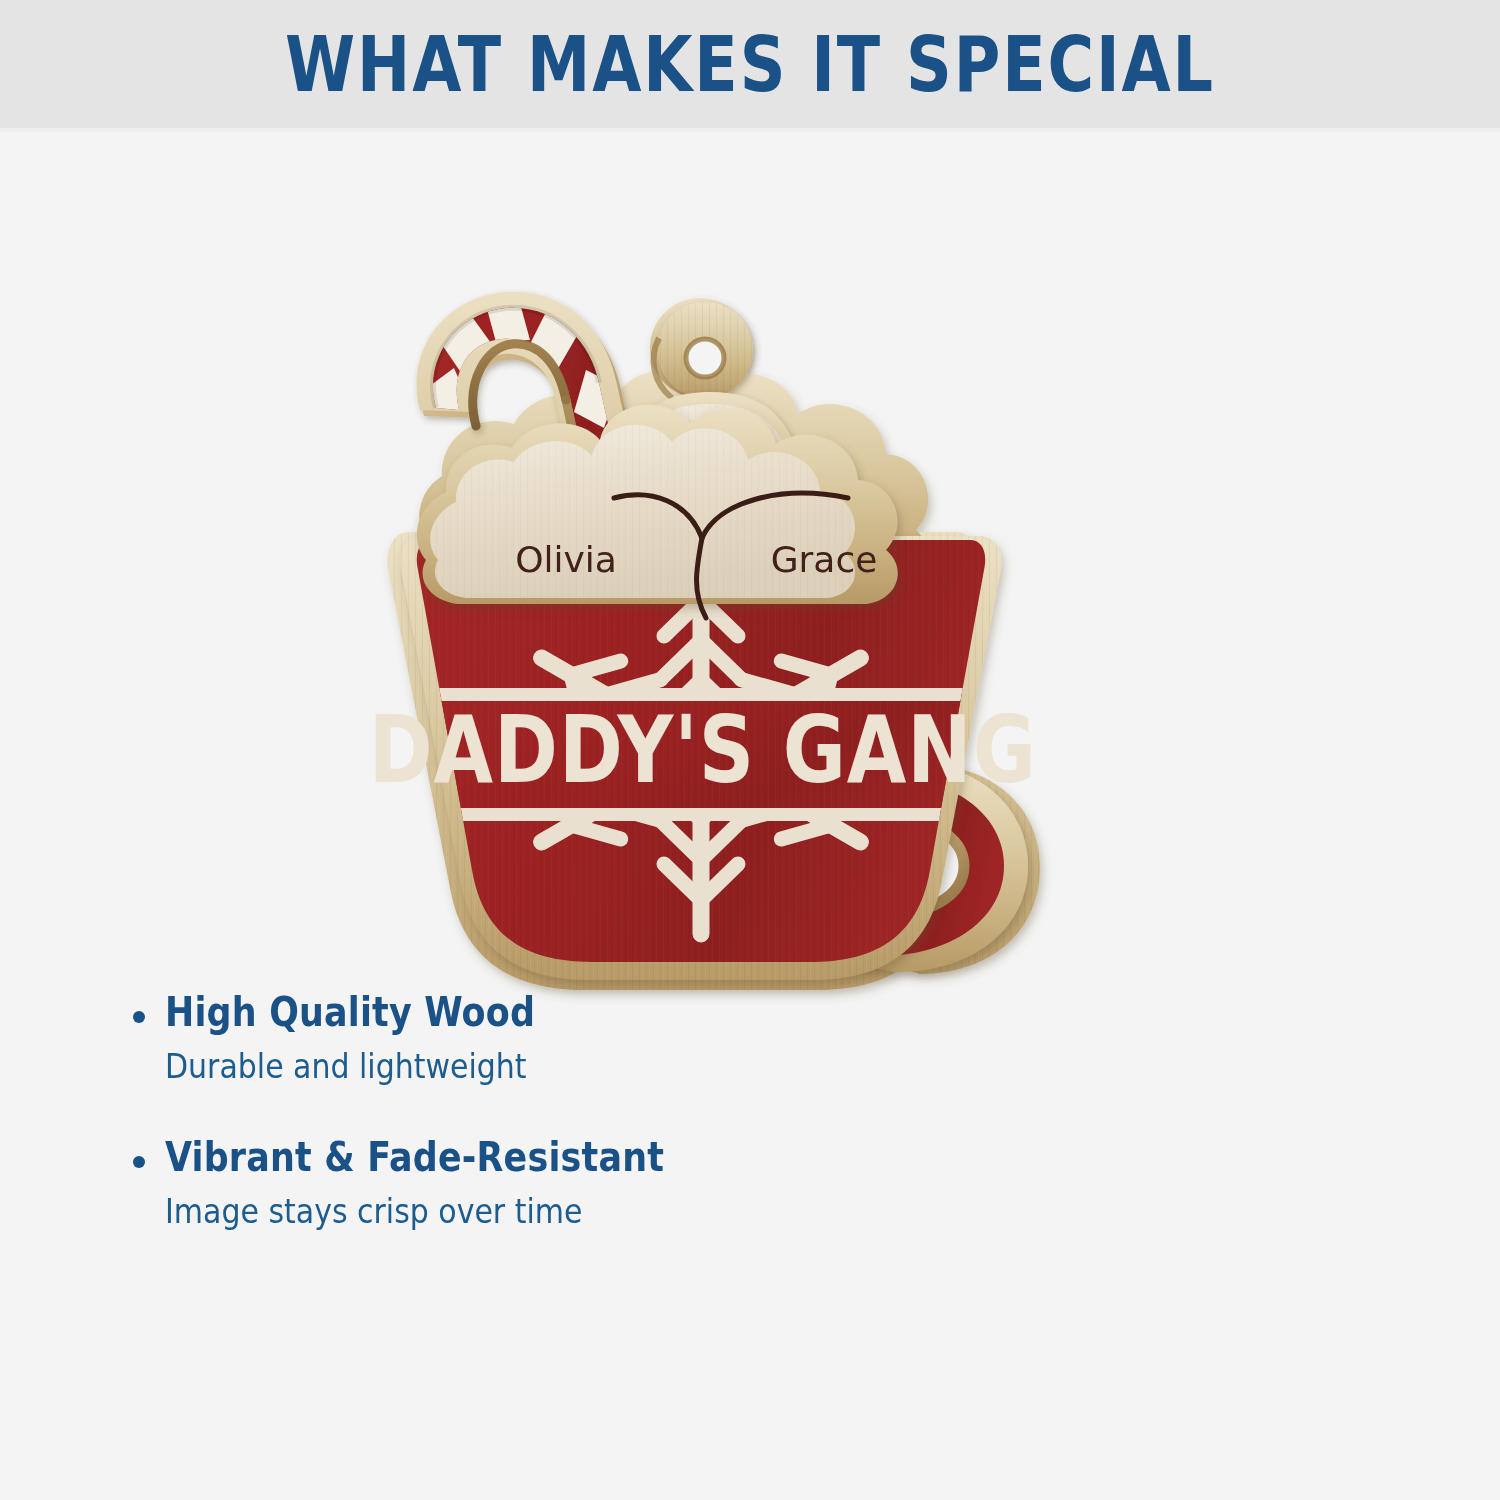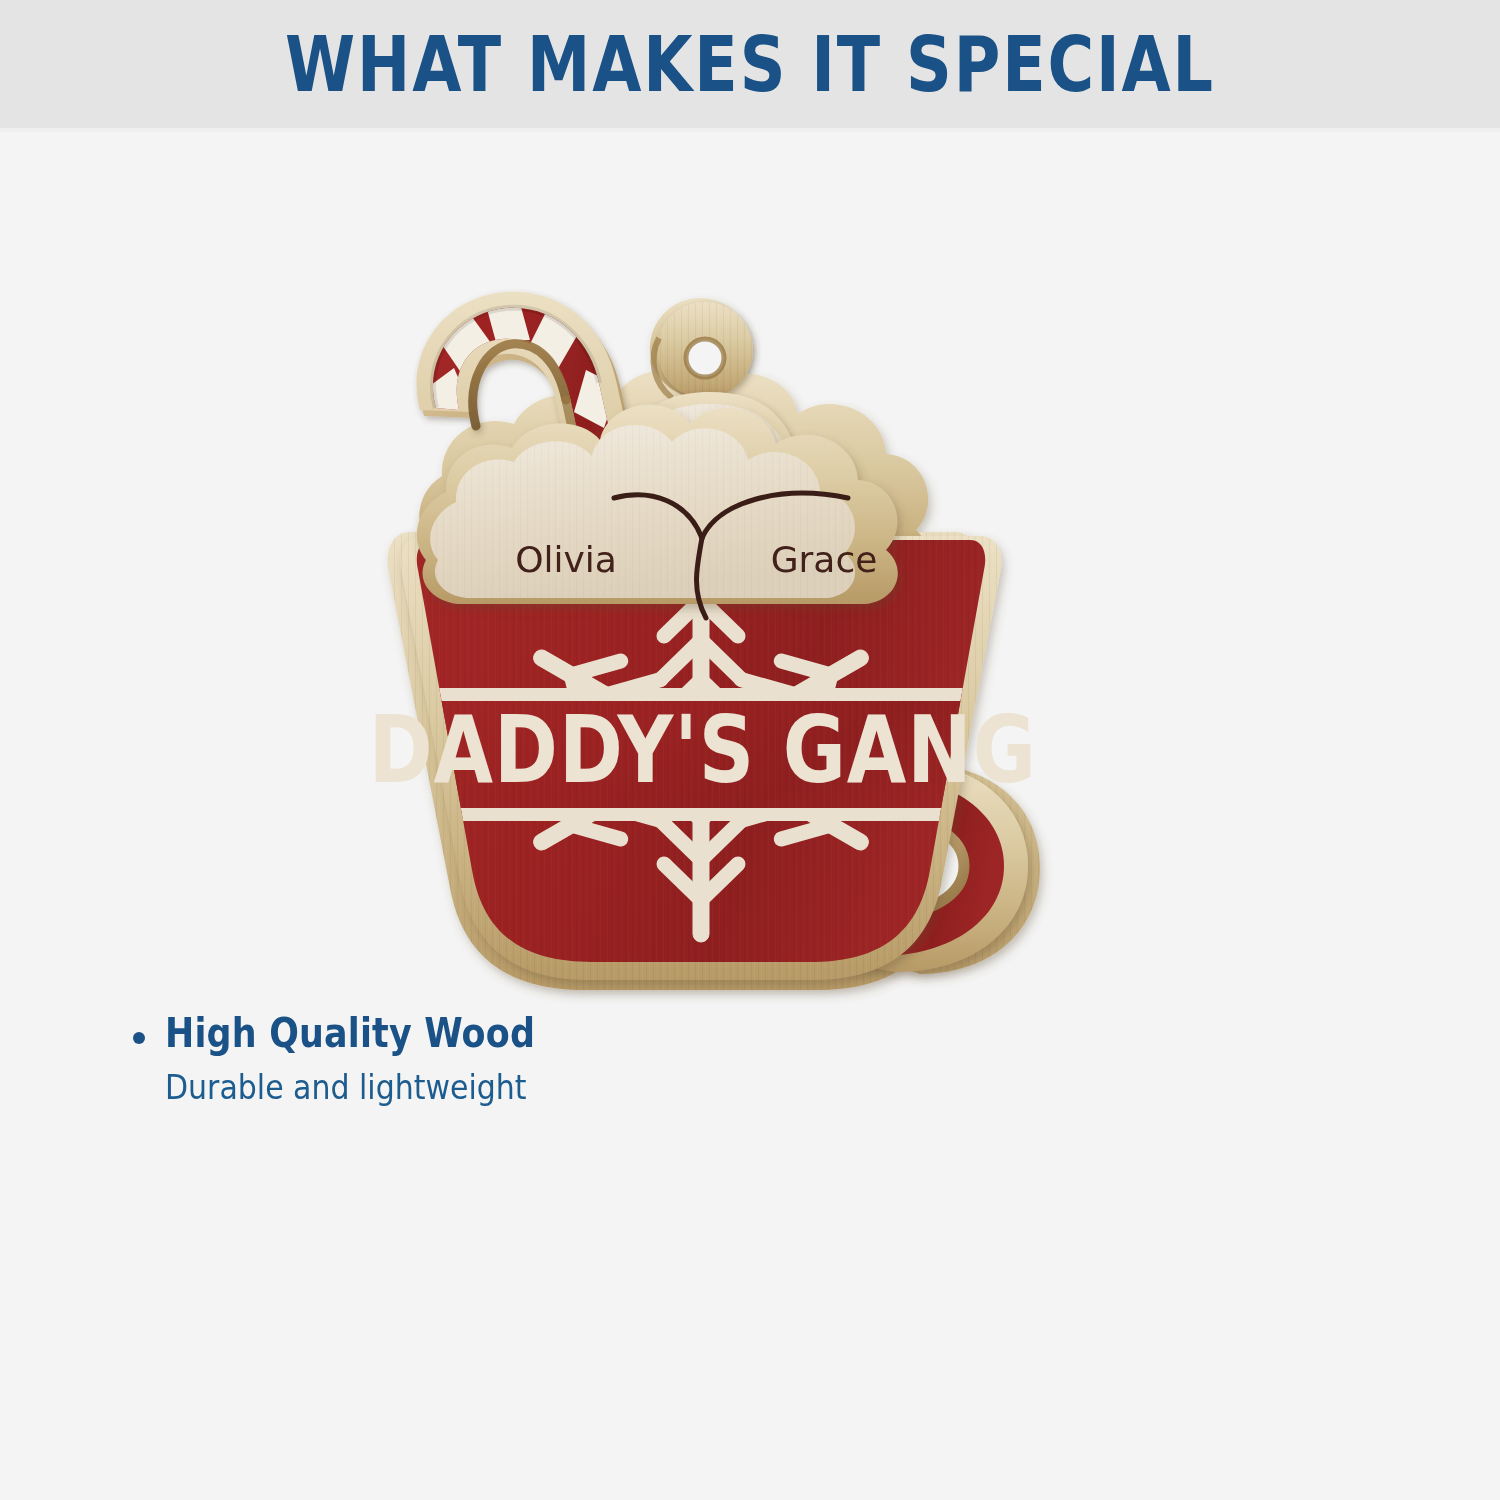--- a/index.html
+++ b/index.html
@@ -34,21 +34,21 @@
   }
 
   
   .ornament{
     position:absolute;left:380px;top:240px;width:700px;height:730px;
   }
   .ornament svg{display:block;width:700px;height:730px;overflow:visible;}
 
   
   .features{
-    position:absolute;left:0;top:1010px;width:1500px;height:430px;
+    position:absolute;left:0;top:989px;width:1500px;height:430px;
   }
   .feat-col{position:absolute;top:0;}
   .feat-col.left{left:120px;width:700px;}
   .feat-col.right{left:820px;width:640px;}
 
   .feat{position:relative;margin-bottom:44px;padding-left:45px;}
   .feat .dot{
     position:absolute;left:13px;top:22px;
     width:12px;height:12px;border-radius:50%;
     background:#1a5186;
@@ -447,18 +447,23 @@
 
     <div class="feat-col left">
 
       <div class="feat">
         <span class="dot"></span>
         <div class="title">High Quality Wood</div>
         <div class="desc">Durable and lightweight</div>
       </div>
 
 
+      <div class="feat">
+        <span class="dot"></span>
+        <div class="title">Vibrant &amp; Fade-Resistant</div>
+        <div class="desc">Image stays crisp over time</div>
+      </div>
 
     </div>
 
   </div>
 
 </div>
 
 </body></html>

